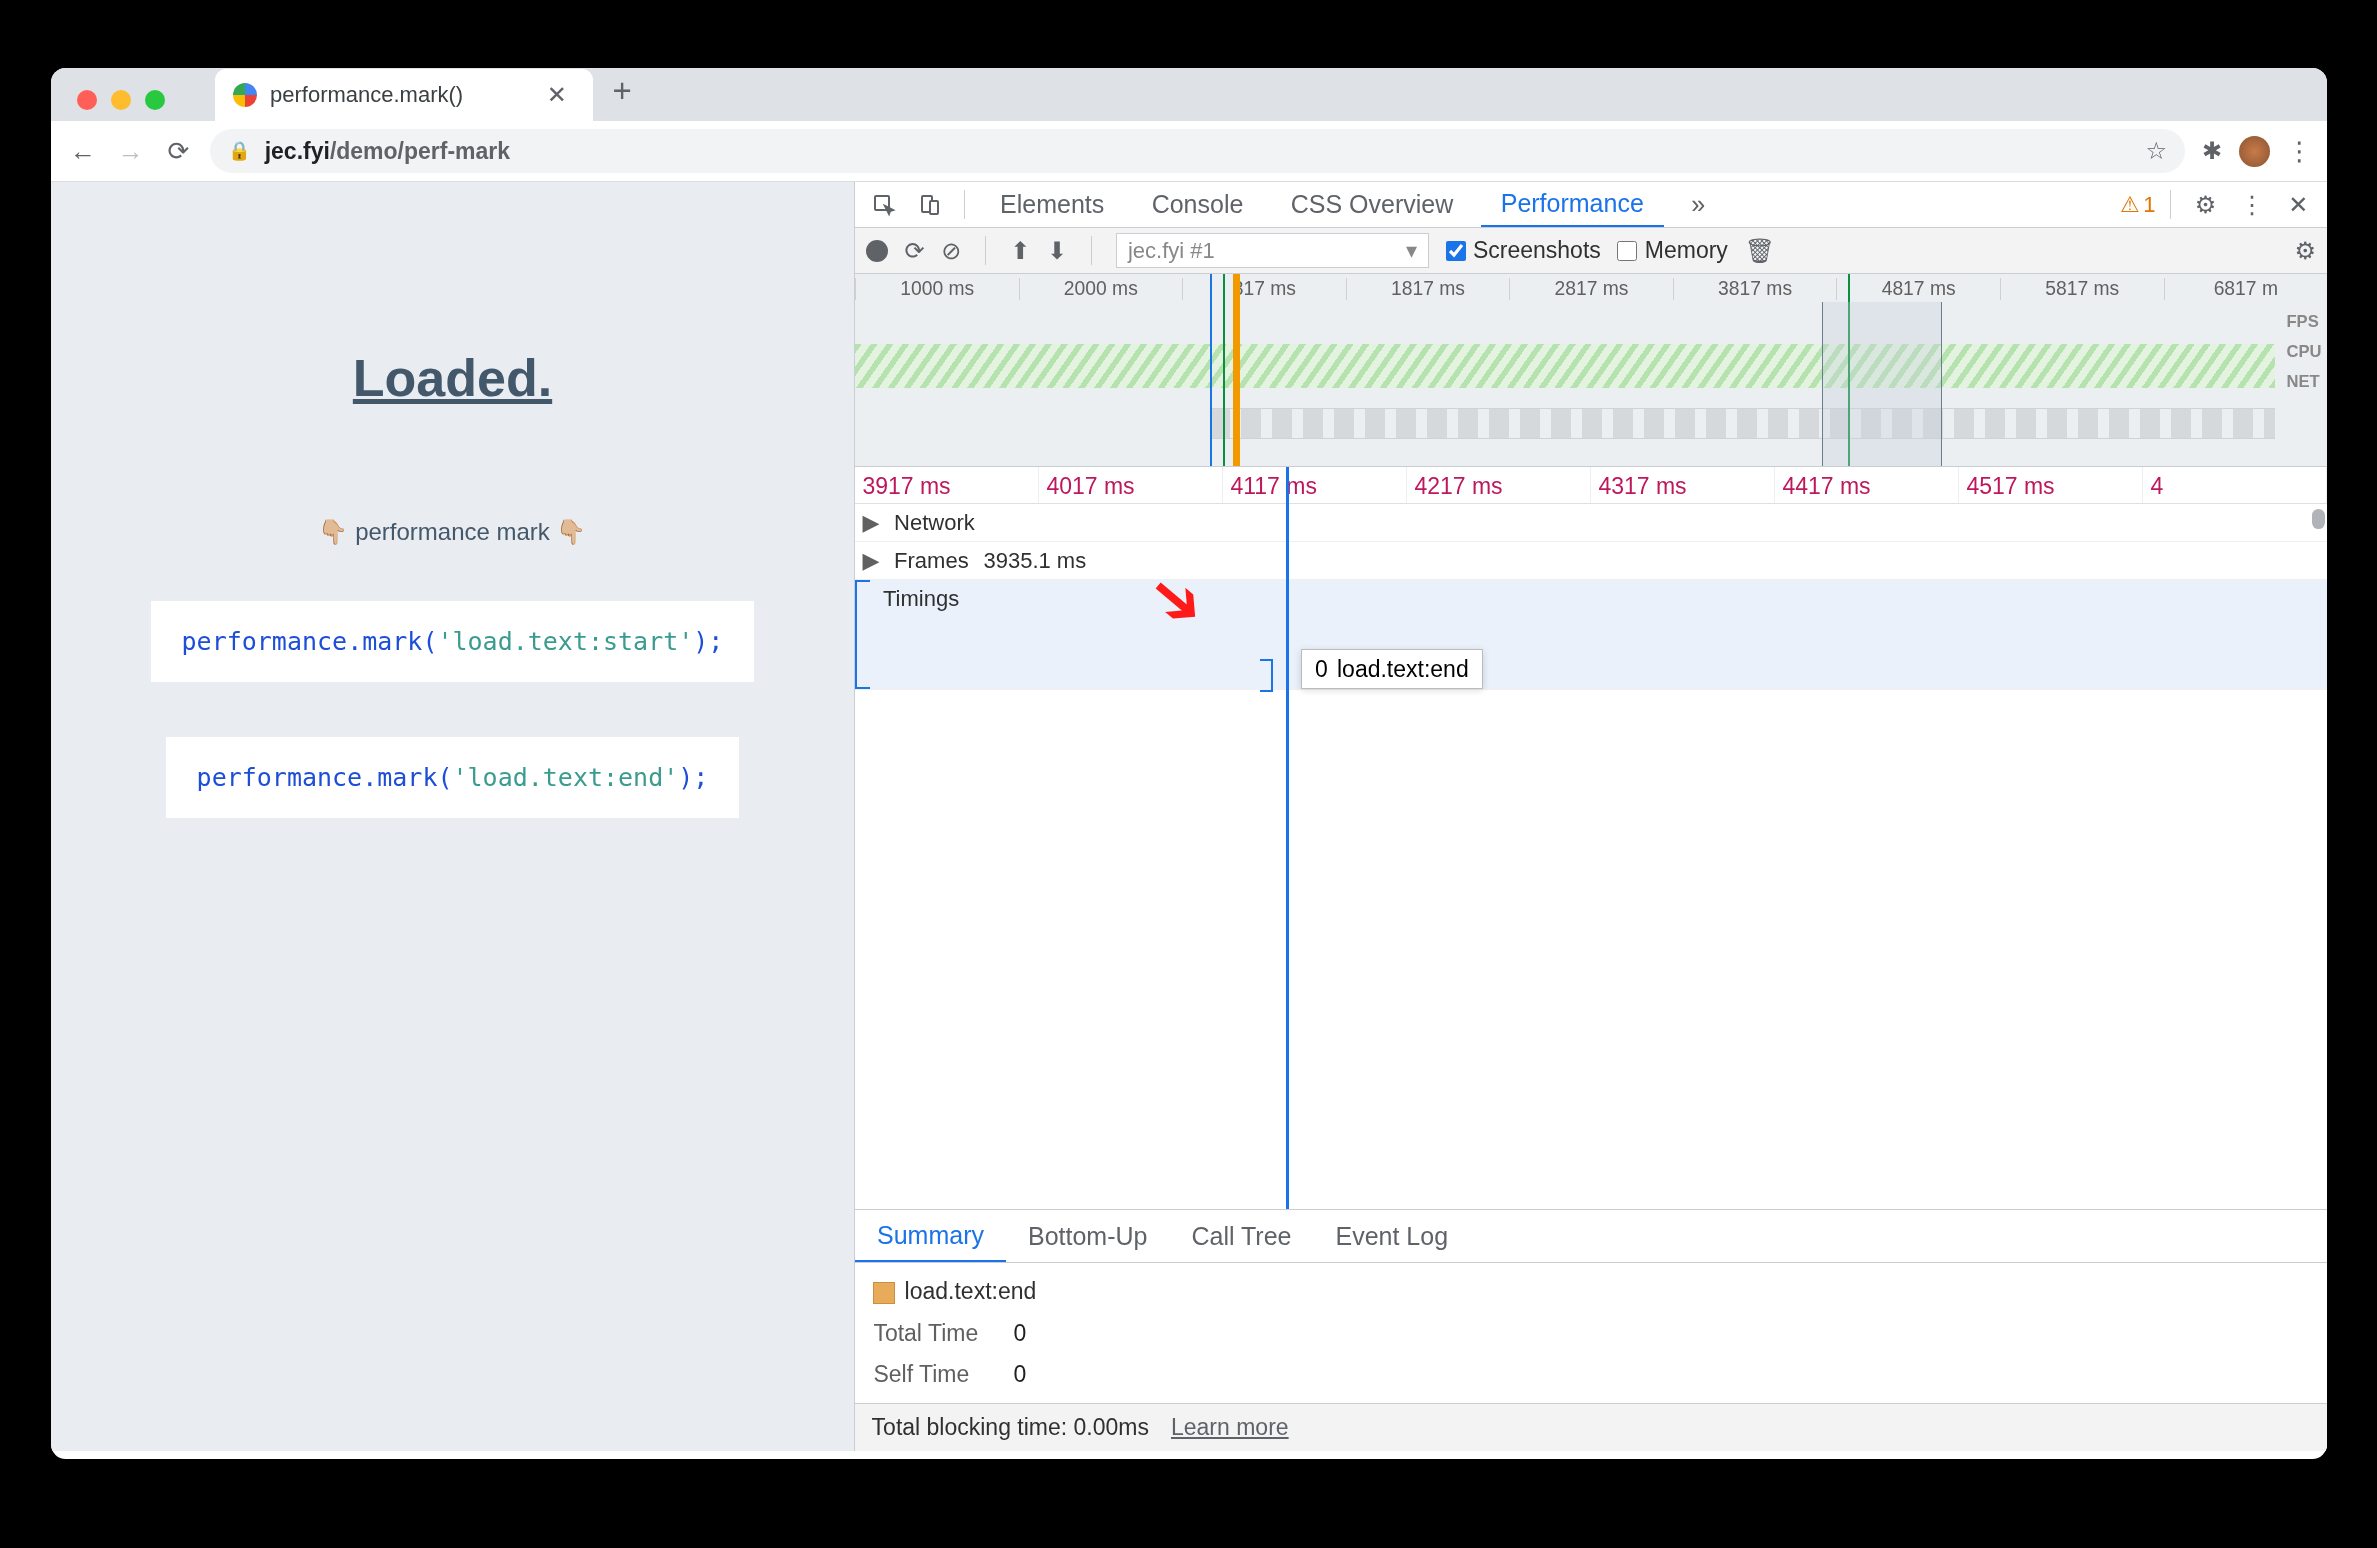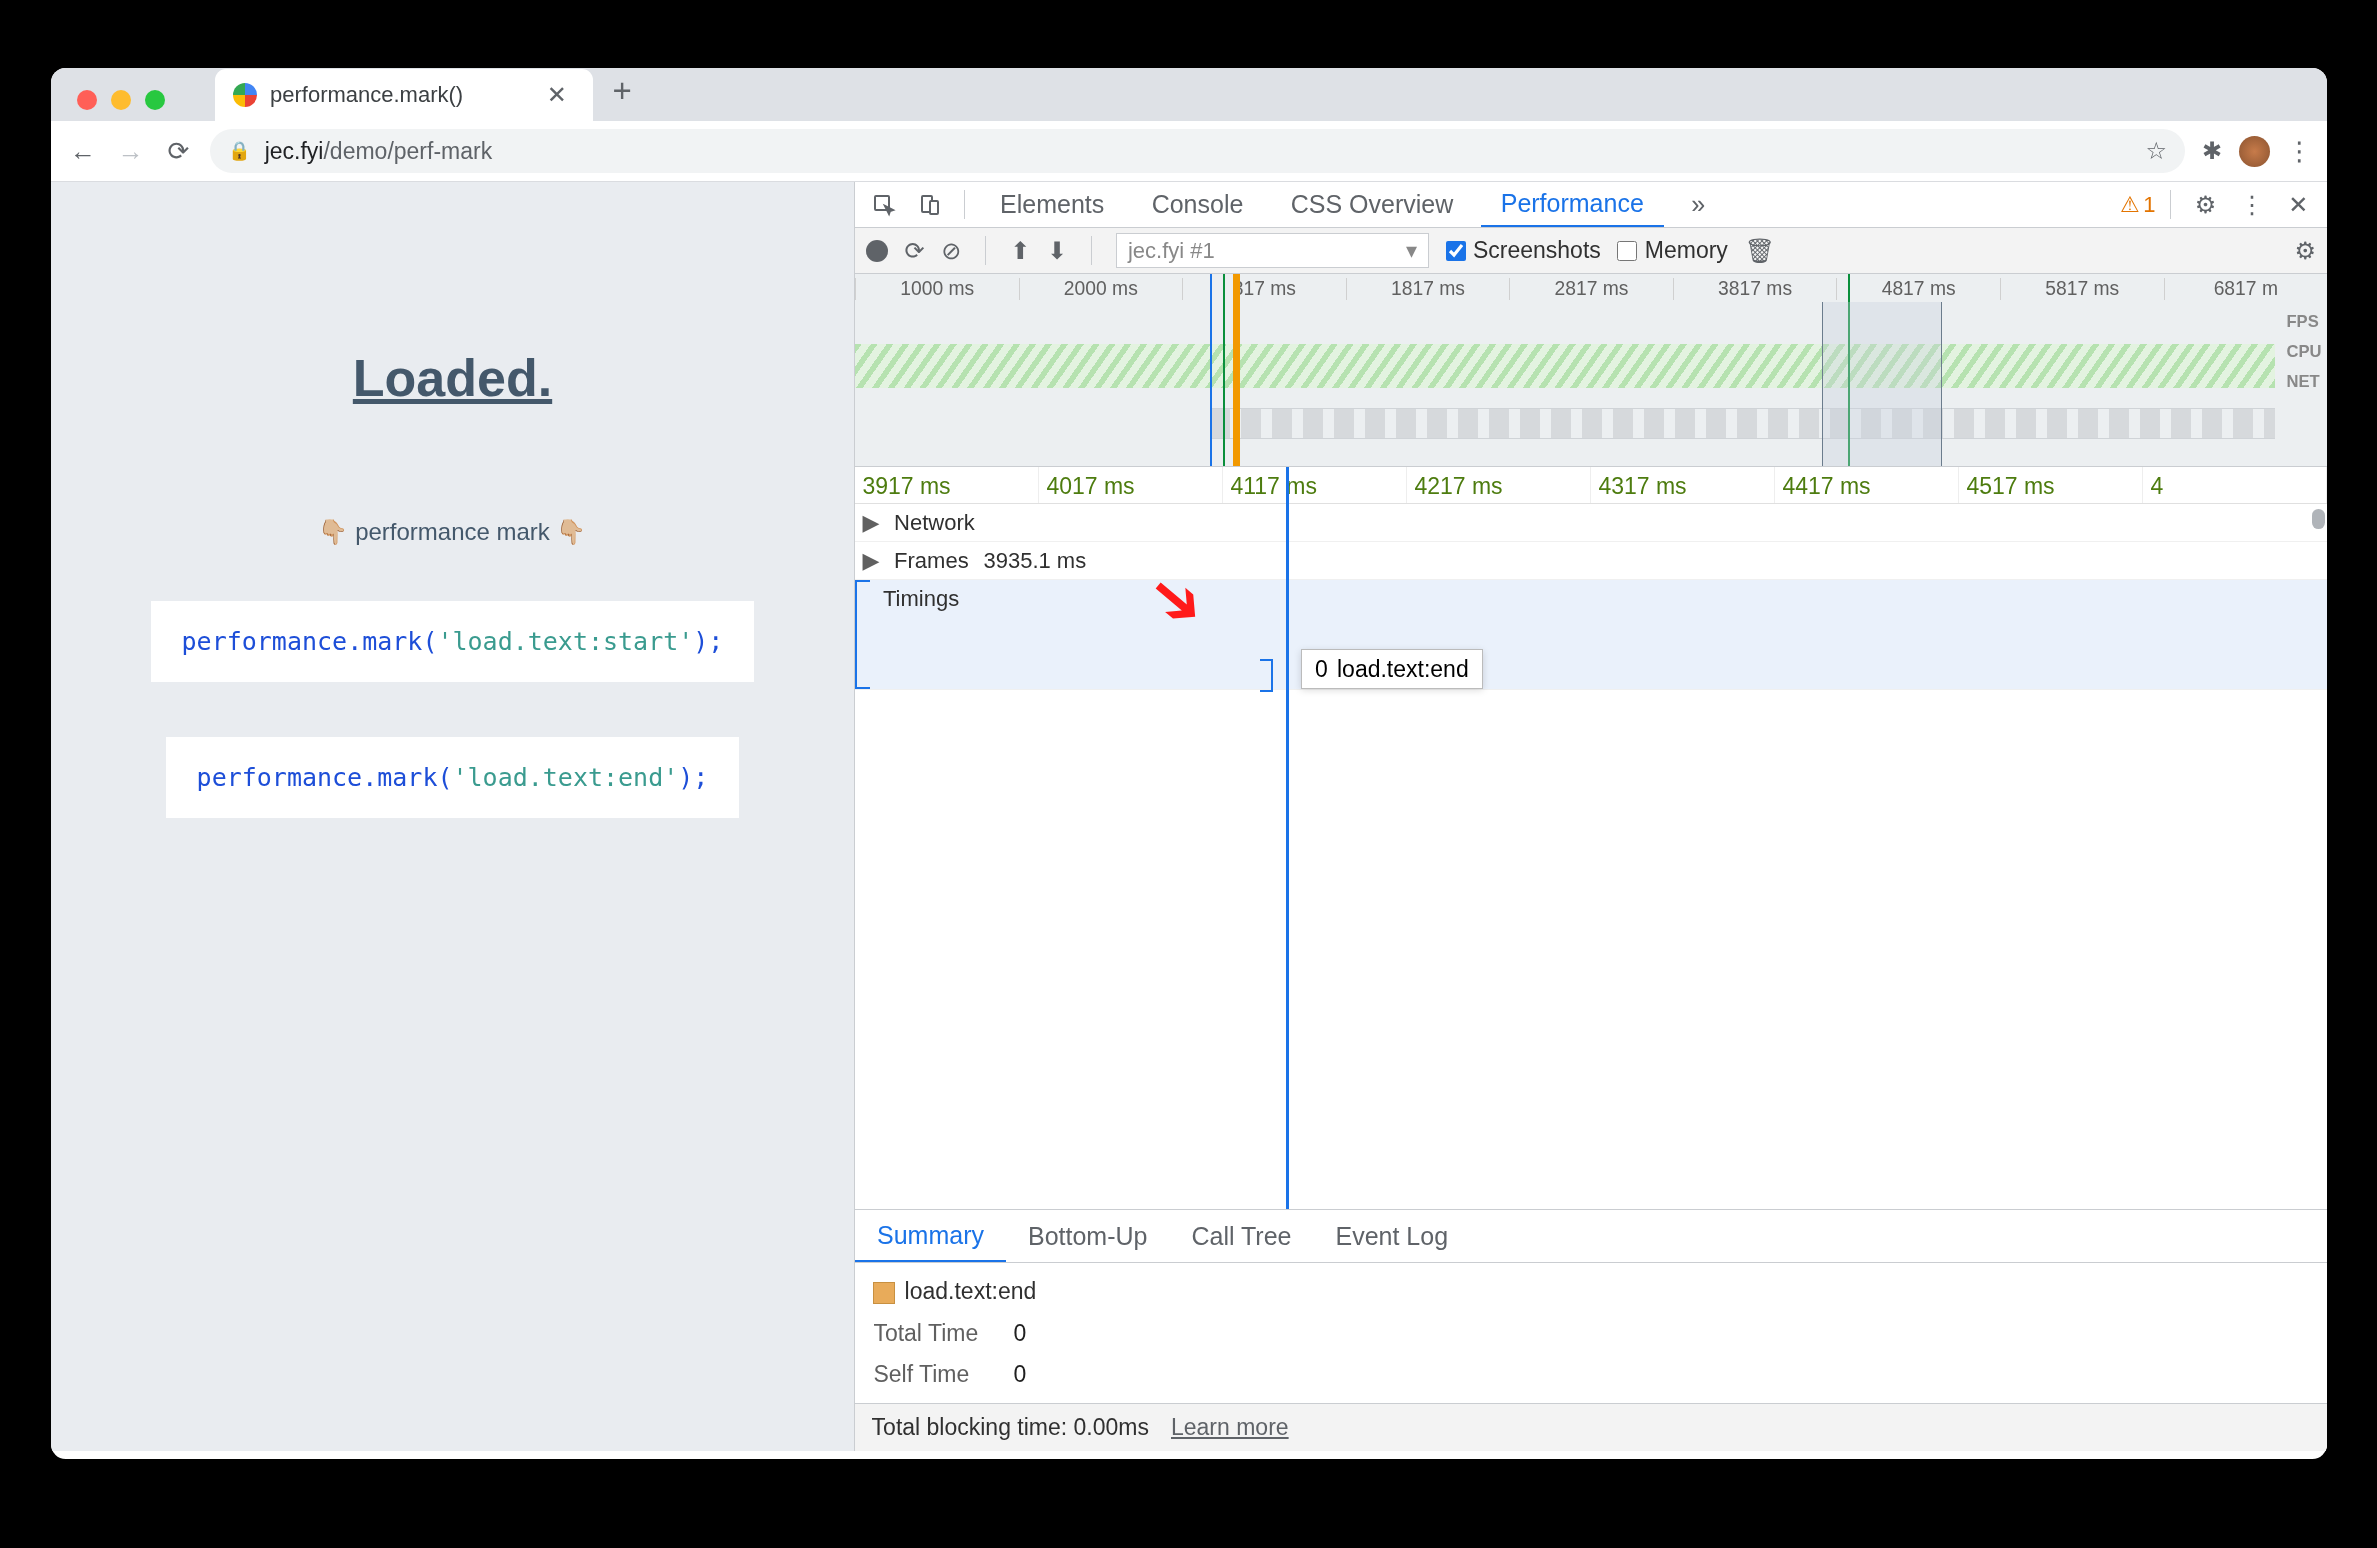--- a/index.html
+++ b/index.html
@@ -17,21 +17,21 @@
 .favicon { width: 24px; height: 24px; border-radius: 50%; background: conic-gradient(#4285f4 0 25%, #ea4335 0 50%, #fbbc05 0 75%, #34a853 0 100%); }
 .tab-title { font-size: 22px; color: #3c4043; flex: 1; }
 .tab-close { color: #5f6368; font-size: 24px; padding: 0 7.4px; }
 .newtab { color: #5f6368; font-size: 33px; margin-left: 20px; margin-bottom: 11px; }
 
 
 .urlbar { height: 61px; background: #fff; border-bottom: 0.9px solid #dadce0; display: flex; align-items: center; padding: 0 16.6px; gap: 16.6px; }
 .nav-ico { width: 31px; height: 31px; display: flex; align-items: center; justify-content: center; color: #5f6368; font-size: 26px; }
 .omni { flex: 1; background: #f1f3f4; border-radius: 28px; height: 44px; display: flex; align-items: center; padding: 0 18.4px; gap: 13px; }
 .lock { color: #5f6368; font-size: 18.4px; }
-.url-text { font-size: 23px; color: #202124; }
+.url-text { font-size: 23px; color: #202124; font-weight: bold; }
 .url-text .domain { color: #202124; }
 .url-text .path { color: #5f6368; }
 .star { color: #5f6368; font-size: 24px; }
 .ext-ico { color: #5f6368; font-size: 24px; }
 .avatar { width: 31px; height: 31px; border-radius: 50%; background: radial-gradient(circle, #c77b4a, #8a5330); }
 .menu-dots { color: #5f6368; font-size: 26px; letter-spacing: -1.8px; }
 
 
 .content { display: flex; height: calc(100% - 122px); }
 .page { width: 803px; background: #e9ecf0; display: flex; flex-direction: column; align-items: center; padding-top: 166px; color: #44586b; }
@@ -66,21 +66,21 @@
 .ov-tick { flex: 1; text-align: center; border-left: 0.9px solid #d0d0d0; }
 .ov-labels { position: absolute; right: 5.5px; top: 33px; font-size: 16.6px; color: #888; font-weight: 600; line-height: 1.8; text-align: left; }
 .ov-cpu { position: absolute; top: 70px; left: 0; right: 52px; height: 44px; background: repeating-linear-gradient(125deg, #b6e2b0 0 5.5px, #e3f3e0 5.5px 13px); }
 .ov-net { position: absolute; top: 134px; left: 355px; right: 52px; height: 31px; background: repeating-linear-gradient(90deg, #d6d9dc 0 20px, #eceff1 20px 31px); border-top: 0.9px solid #cfd3d7; border-bottom: 0.9px solid #cfd3d7; }
 .ov-marker { position: absolute; top: 0; bottom: 0; width: 1.8px; background: #1a73e8; }
 .ov-sel { position: absolute; top: 28px; bottom: 0; background: rgba(200,210,220,0.35); border-left: 1.8px solid #6b7c8d; border-right: 1.8px solid #6b7c8d; }
 
 
 .flame { flex: 1; position: relative; background: #fff; overflow: hidden; }
 .flame-ticks { height: 37px; display: flex; border-bottom: 0.9px solid #e0e0e0; }
-.flame-tick { flex: 1; padding: 5.5px 0 0 7.4px; font-size: 23px; color: #4d7c0f; border-right: 0.9px solid #eee; }
+.flame-tick { flex: 1; padding: 5.5px 0 0 7.4px; font-size: 23px; color: #be185d; border-right: 0.9px solid #eee; }
 .track { display: flex; align-items: center; border-bottom: 0.9px solid #f0f0f0; font-size: 22px; color: #303030; }
 .track .tog { padding: 0 7.4px; color: #606060; }
 .track .lbl { padding: 5.5px 7.4px; }
 .track.timings { background: #eaf1fb; height: 110px; align-items: flex-start; position: relative; }
 .timings-brk { position: absolute; left: 0; top: 0; bottom: 0; width: 14.7px; border: 2.8px solid #1a73e8; border-right: none; }
 .timings-brk-r { position: absolute; left: 405px; top: 79px; height: 33px; width: 13px; border: 2.8px solid #1a73e8; border-left: none; }
 .flame-marker { position: absolute; top: 0; left: 431px; width: 2.8px; height: 100%; background: #1a73e8; }
 .arrow { position: absolute; left: 295px; top: 94px; color: #ff1a1a; font-size: 66px; transform: rotate(40deg); }
 .tooltip { position: absolute; left: 446px; top: 182px; background: #fff; border: 0.9px solid #bbb; padding: 5.5px 13px; font-size: 23px; display: flex; gap: 9.2px; align-items: center; box-shadow: 0 1.8px 7.4px rgba(0,0,0,0.15); }
 .scroll-ind { position: absolute; right: 1.8px; top: 42px; width: 13px; height: 20px; background: #b0b4b9; border-radius: 6.4px; }

